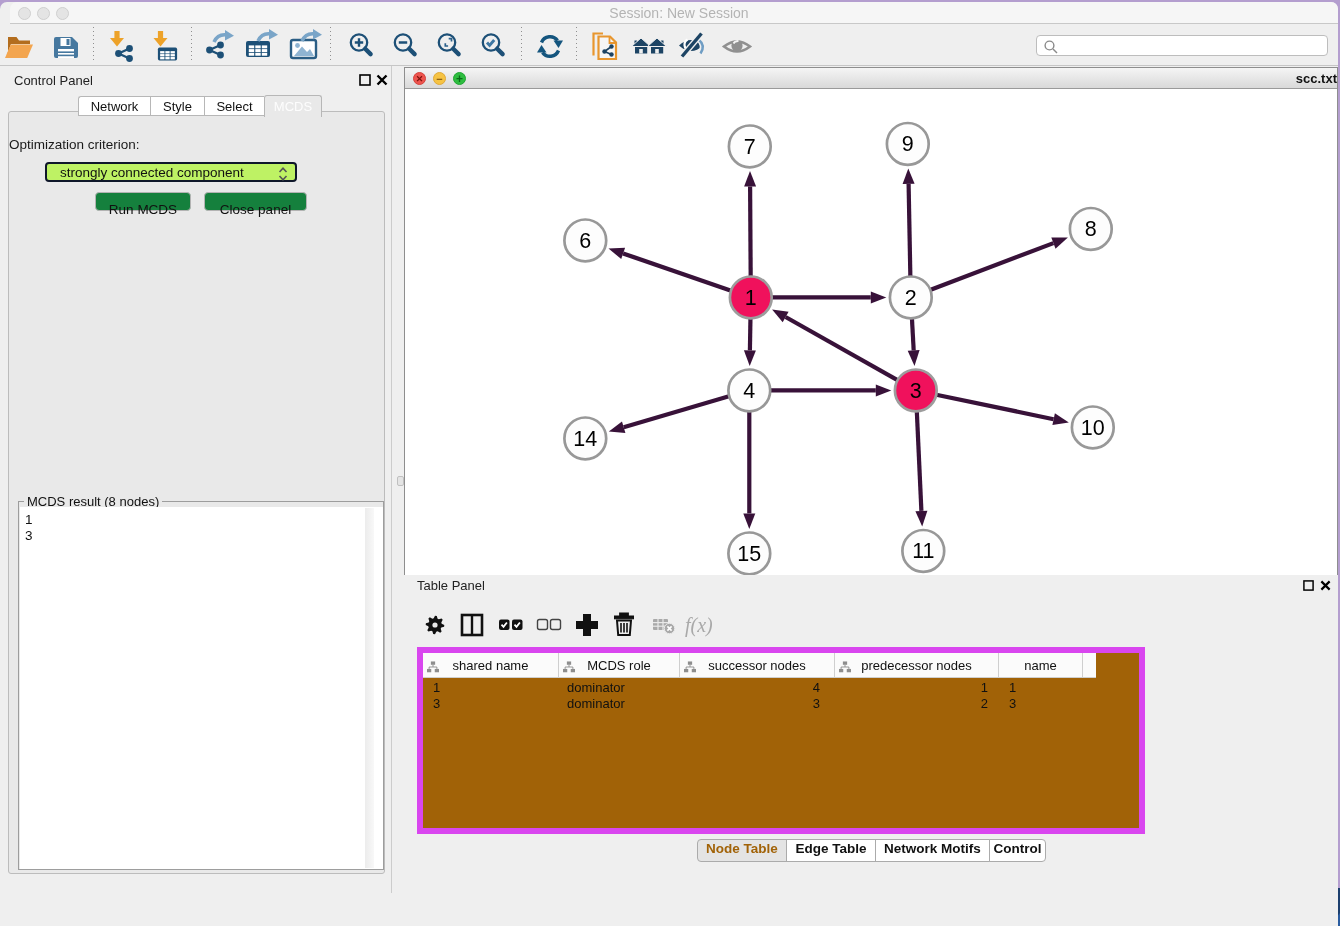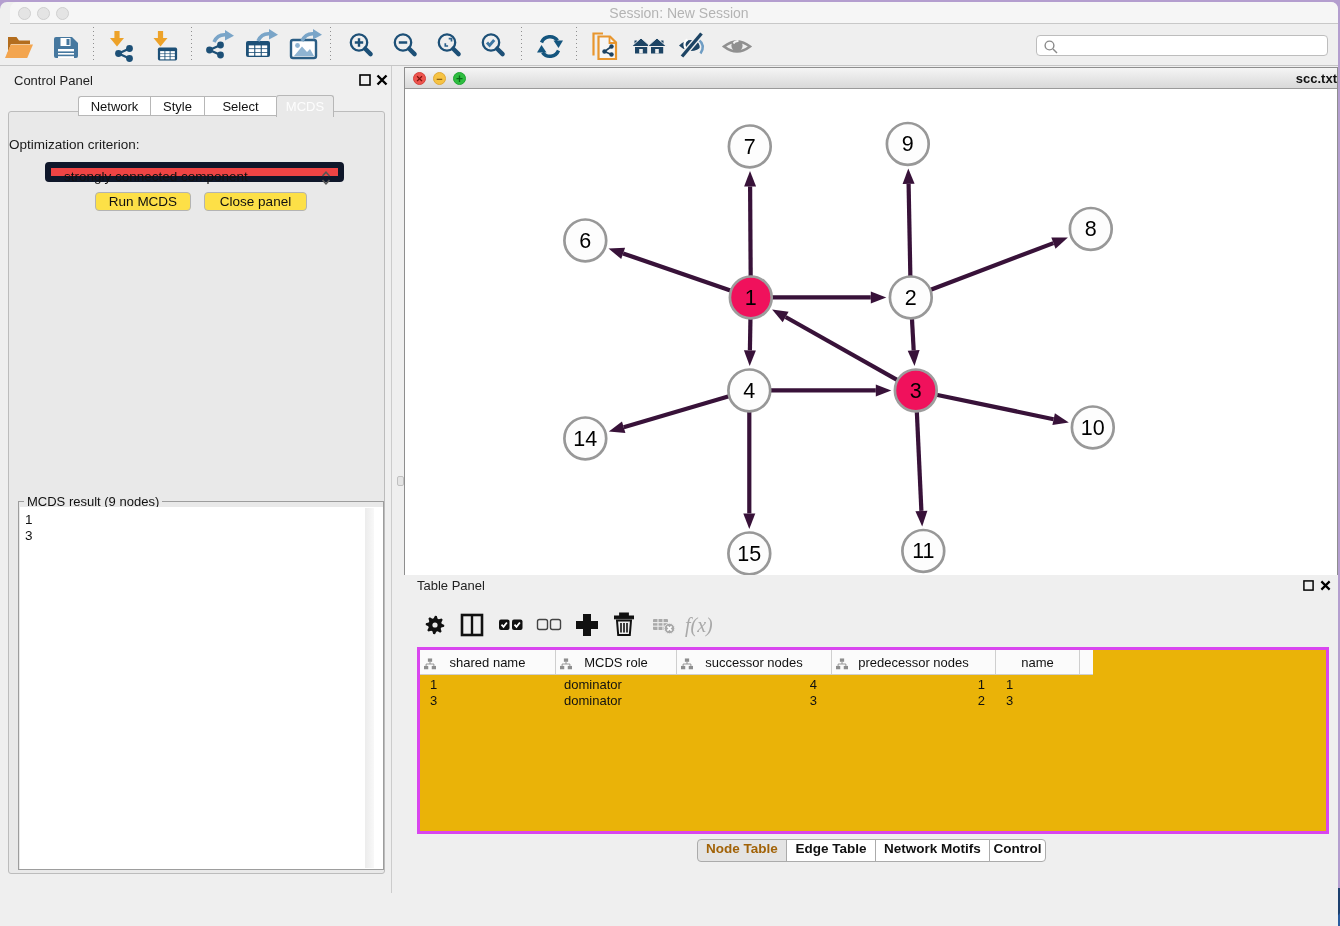--- a/index.html
+++ b/index.html
@@ -17,40 +17,40 @@
 #cpanel{position:absolute;left:0;top:64px;width:392px;height:827px;background:#efefef;border-right:1px solid #cccccc}
 #cphead{position:absolute;left:14px;top:7px;font-size:13px;color:#222}
 .wbtn{position:absolute;top:8px}
 #cptabs{position:absolute;left:78px;top:30px;height:20px;font-size:13px;color:#111}
 .tab{float:left;background:#fff;border:1px solid #b7b7b7;border-right:none;padding:2px 0 0 0;height:20px;text-align:center}
 .tab.last{border-right:1px solid #b7b7b7;border-radius:0 3px 0 0}
 .tab.first{border-radius:3px 0 0 0}
 .tab.active{background:#e9e9e9;color:#fdfdfd;border-bottom:none;height:22px;margin-top:-1px;padding-top:3px;border-radius:3px 3px 0 0}
 #cpbody{position:absolute;left:8px;top:45px;width:377px;height:763px;background:#e9e9e9;border:1px solid #bcbcbc;border-radius:3px}
 #optlabel{position:absolute;left:0;top:25px;width:100%;text-align:left;font-size:13.5px;color:#1a1a1a}
-#dropdown{position:absolute;left:36px;top:50px;width:299px;height:20px;background:#ef4444;border:6px solid #0f172a;border-radius:4px;font-size:13.5px;color:#111;padding:1px 0 0 13px}
+#dropdown{position:absolute;left:36px;top:50px;width:252px;height:20px;background:#bef264;border:2px solid #0f172a;border-radius:4px;font-size:13.5px;color:#111;padding:1px 0 0 13px}
 #dropdown svg{position:absolute;right:5px;top:2px}
-.pbtn{position:absolute;top:80px;height:19px;background:#fde047;border:1px solid #b3b3b3;border-radius:4px;font-size:13.5px;color:#111;text-align:center;padding-top:1px}
+.pbtn{position:absolute;top:80px;height:19px;background:#15803d;border:1px solid #b3b3b3;border-radius:4px;font-size:13.5px;color:#111;text-align:center;padding-top:9px}
 #fieldset{position:absolute;left:9px;top:389px;width:366px;height:369px;border:1px solid #9d9d9d}
 #legend{position:absolute;left:5px;top:-8px;background:#e9e9e9;padding:0 3px;font-size:13px;color:#111}
 #resultbox{position:absolute;left:1px;top:5px;width:363px;height:362px;background:#fff;font-size:13.5px;color:#111;padding:5px 0 0 5px;line-height:16px}
 #rscroll{position:absolute;right:9px;top:1px;width:9px;height:360px;background:linear-gradient(90deg,#ececec,#f8f8f8)}
 
 #split1{position:absolute;left:393px;top:64px;width:11px;height:827px;background:#efefef}
 
 #netwin{position:absolute;left:404px;top:65px;width:934px;height:527px;border:1px solid #8e8e8e;background:#fff}
 #nethead{position:absolute;left:0;top:0;width:100%;height:21px;background:linear-gradient(#f5f5f5,#d9d9d9);border-bottom:1px solid #9a9a9a}
 #nettitle{position:absolute;top:3px;width:100%;text-align:right;font-size:13px;font-weight:bold;color:#111}
 .mac{position:absolute;top:4px;width:13px;height:13px;border-radius:50%;font-size:9px;font-weight:bold;line-height:13px;text-align:center}
 #graph{position:absolute;left:0;top:22px}
 
 #tpanel{position:absolute;left:404px;top:573px;width:934px;height:294px;background:#efefef}
 #tphead{position:absolute;left:13px;top:3px;font-size:13px;color:#222}
 
-#ttable{position:absolute;left:13px;top:72px;width:912px;height:187px;background:#eab308;border:3px solid #d946ef}
+#ttable{position:absolute;left:13px;top:72px;width:728px;height:187px;background:#a16207;border:6px solid #d946ef}
 #thead{position:absolute;left:0;top:0;width:673px;height:25px;background:#fbfbfb;border-bottom:1px solid #cfcfcf;font-size:13px;color:#111}
 .th{position:absolute;top:0;height:25px;border-right:1px solid #cfcfcf;text-align:center;padding-top:5px}
 .hicon{position:absolute;left:4px;top:8px;width:12px;height:12px}
 .trow{position:absolute;font-size:13px;color:#111;height:18px}
 .cell{position:absolute;top:0}
 #tptabs{position:absolute;left:0;top:264px;width:100%;height:24px;text-align:center}
 .btab{display:inline-block;background:#fff;border:1px solid #ababab;height:23px;padding:1px 0 0 0;font-size:13.5px;font-weight:bold;color:#111;margin:0 -1px 0 0;vertical-align:top}
 .btab.active{background:#e4e4e4;color:#a16207;border-radius:4px 0 0 4px}
 .btab.rlast{border-radius:0 4px 4px 0}
 
@@ -218,28 +218,28 @@
       </svg>
     <div id="cpbody">
       <div id="optlabel">Optimization criterion:</div>
       <div id="dropdown">strongly connected component<svg width="14" height="16" viewBox="0 0 14 16">
             <path d="M3.5 6 L7 2.2 L10.5 6" fill="none" stroke="#555" stroke-width="1.6"></path>
             <path d="M3.5 10 L7 13.8 L10.5 10" fill="none" stroke="#555" stroke-width="1.6"></path>
           </svg></div>
       <div class="pbtn" style="left:86px;width:96px">Run MCDS</div>
       <div class="pbtn" style="left:195px;width:103px">Close panel</div>
       <div id="fieldset">
-        <div id="legend">MCDS result (9 nodes)</div>
+        <div id="legend">MCDS result (8 nodes)</div>
         <div id="resultbox">1<br>3<div id="rscroll"></div></div>
       </div>
     </div>
     <div id="cptabs">
       <div class="tab first" style="width:72px">Network</div>
       <div class="tab" style="width:54px">Style</div>
-      <div class="tab" style="width:72px">Select</div>
+      <div class="tab" style="width:60px">Select</div>
       <div class="tab active last" style="width:58px">MCDS</div>
     </div>
   </div>
   <div id="split1"></div>
   <div style="position:absolute;left:397px;top:474px;width:7px;height:10px;background:#e4e4e4;border:1px solid #c0c0c0;border-radius:2px"></div>
   <div style="position:absolute;left:866px;top:588px;width:9px;height:7px;background:#e4e4e4;border:1px solid #c0c0c0;border-radius:2px"></div>
   <div id="netwin">
     <div id="nethead">
       <div class="mac" style="left:8px;background:#ee544e;border:1px solid #d3423c;color:#7a120c">✕</div>
       <div class="mac" style="left:28px;background:#f6c343;border:1px solid #dfa938;color:#8a6012;font-size:11px">−</div>

